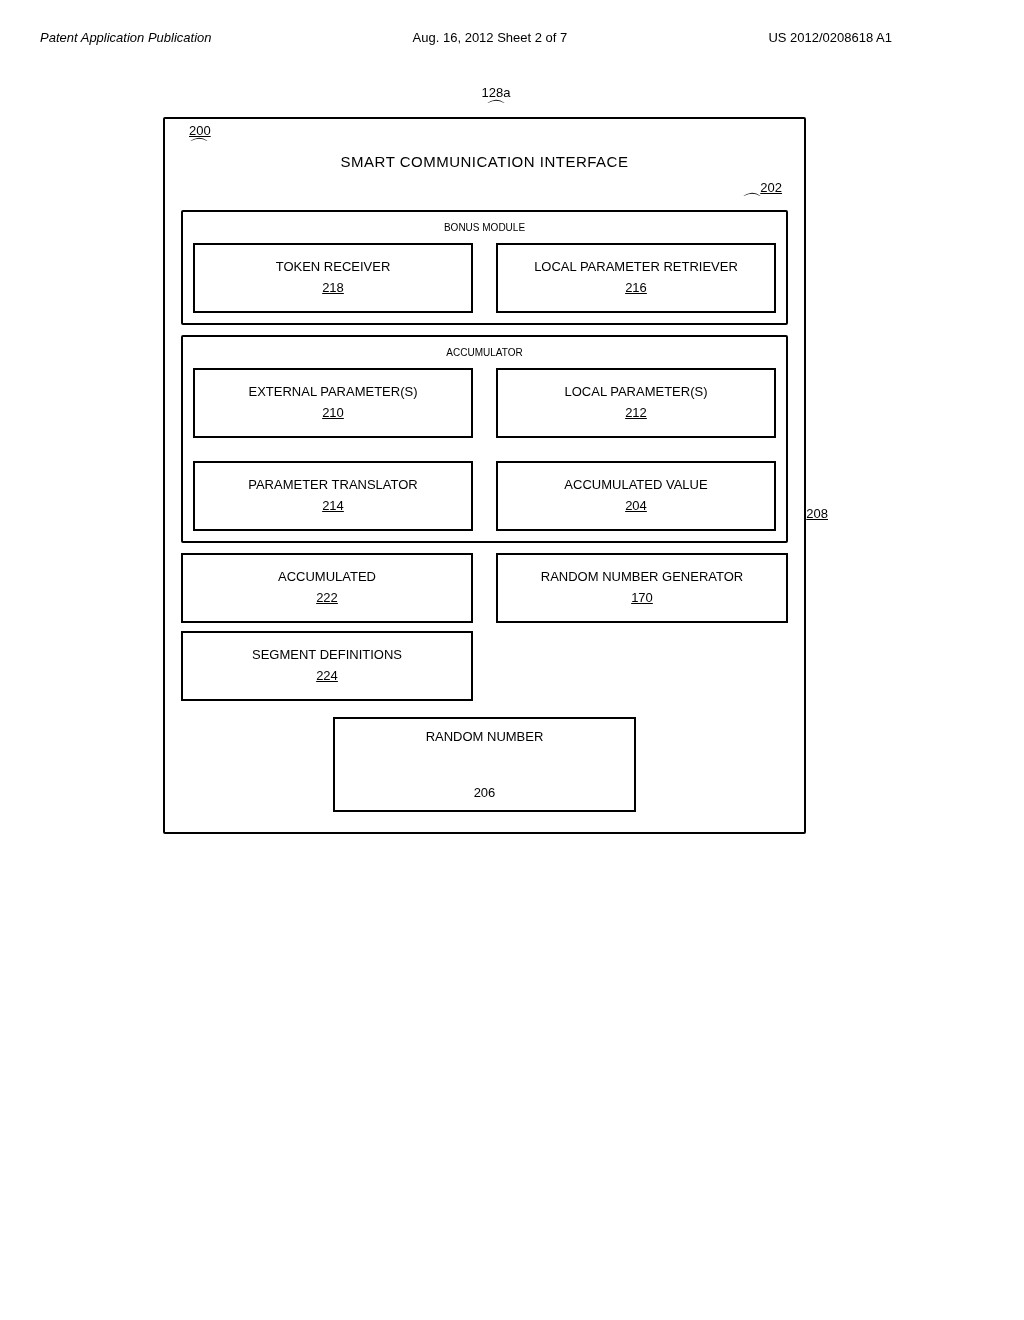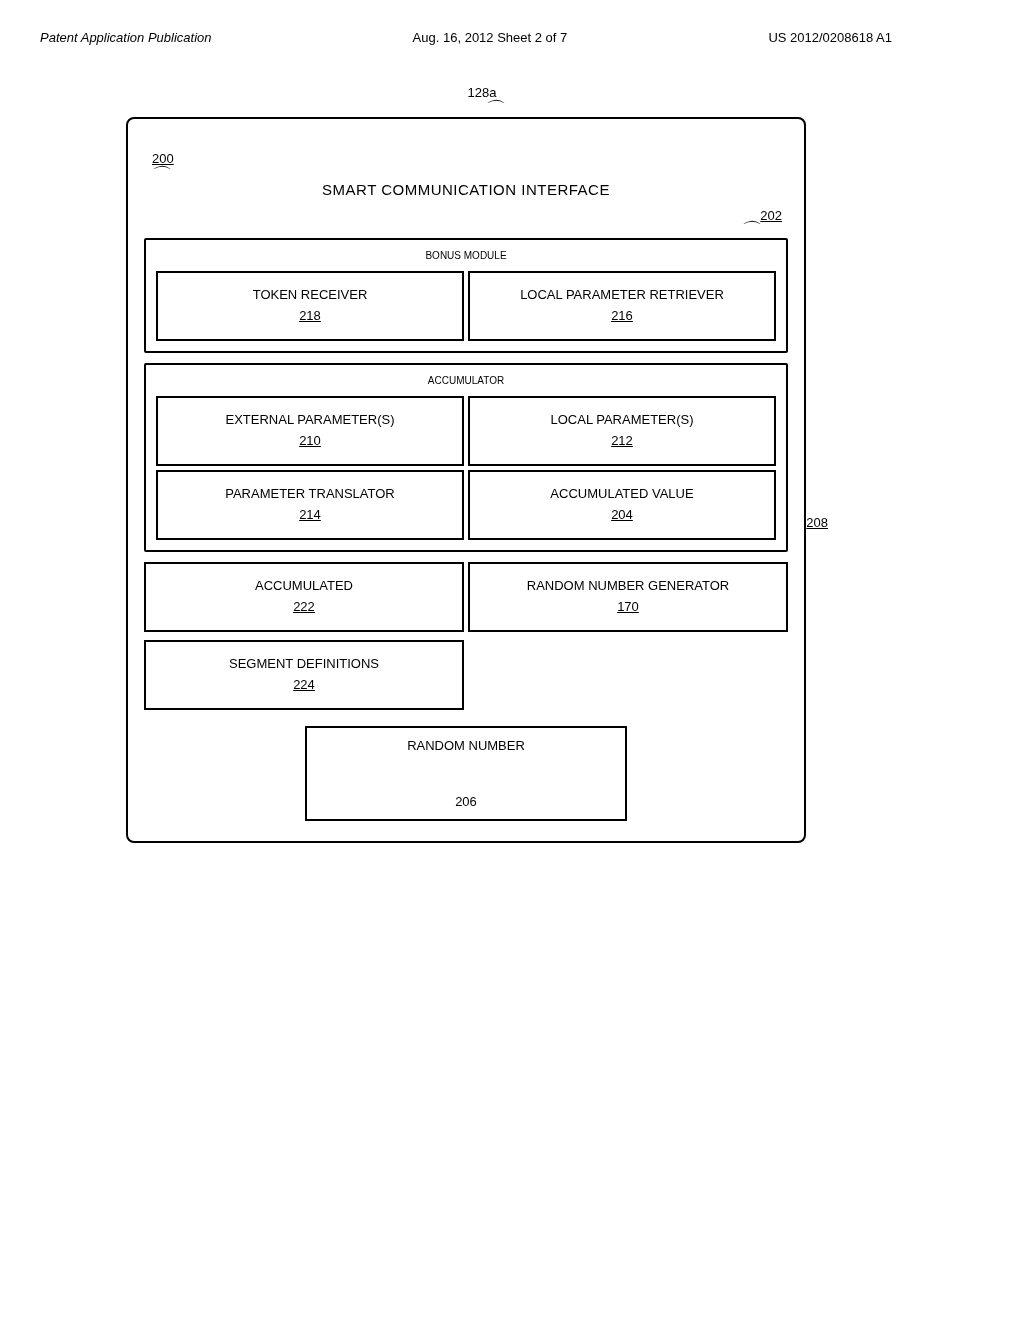--- a/index.html
+++ b/index.html
@@ -29,23 +29,24 @@
     .header-bar .right { }
 
     .diagram-container {
       margin: 20px auto;
       width: 680px;
       position: relative;
     }
 
     .outer-box {
       border: 2px solid #000;
-      padding: 32px 16px 20px 16px;
-      position: relative;
-      border-radius: 8px;
+      padding: 4px 16px 20px 16px;
+      position: relative;
+      border-radius: 2px;
+      margin-left: 37px;
     }
 
     .sci-title {
       text-align: center;
       font-size: 15px;
       font-weight: normal;
       margin-bottom: 10px;
       letter-spacing: 0.5px;
     }
 
@@ -66,21 +67,21 @@
 
     .inner-title {
       text-align: center;
       font-size: 10px;
       margin-bottom: 10px;
     }
 
     .two-col {
       display: grid;
       grid-template-columns: 1fr 1fr;
-      gap: 4px;
+      gap: 23px;
     }
 
     .block {
       border: 2px solid #000;
       padding: 8px 6px;
       text-align: center;
       font-size: 13px;
       line-height: 1.3;
       min-height: 70px;
       display: flex;
@@ -128,21 +129,21 @@
 <div class="page">
 
   <div class="header-bar">
     <div class="left">Patent Application Publication</div>
     <div class="center">Aug. 16, 2012   Sheet 2 of 7</div>
     <div class="right">US 2012/0208618 A1</div>
   </div>
 
   <div class="diagram-container">
 
-    <div style="text-align:center; margin-bottom:4px; font-size:13px; position:relative; left:16px;">
+    <div style="text-align:center; margin-bottom:4px; font-size:13px; position:relative; left:30px;">
       <span>128a</span>
     </div>
 
     <div style="position:relative; left:30px; text-align:center; margin-bottom:2px; font-size:18px; line-height:0.5;">
       <span style="font-size:20px;">⌒</span>
     </div>
 
     <div class="outer-box">
 
       <div style="display:flex; align-items:center; margin-bottom:4px;">

